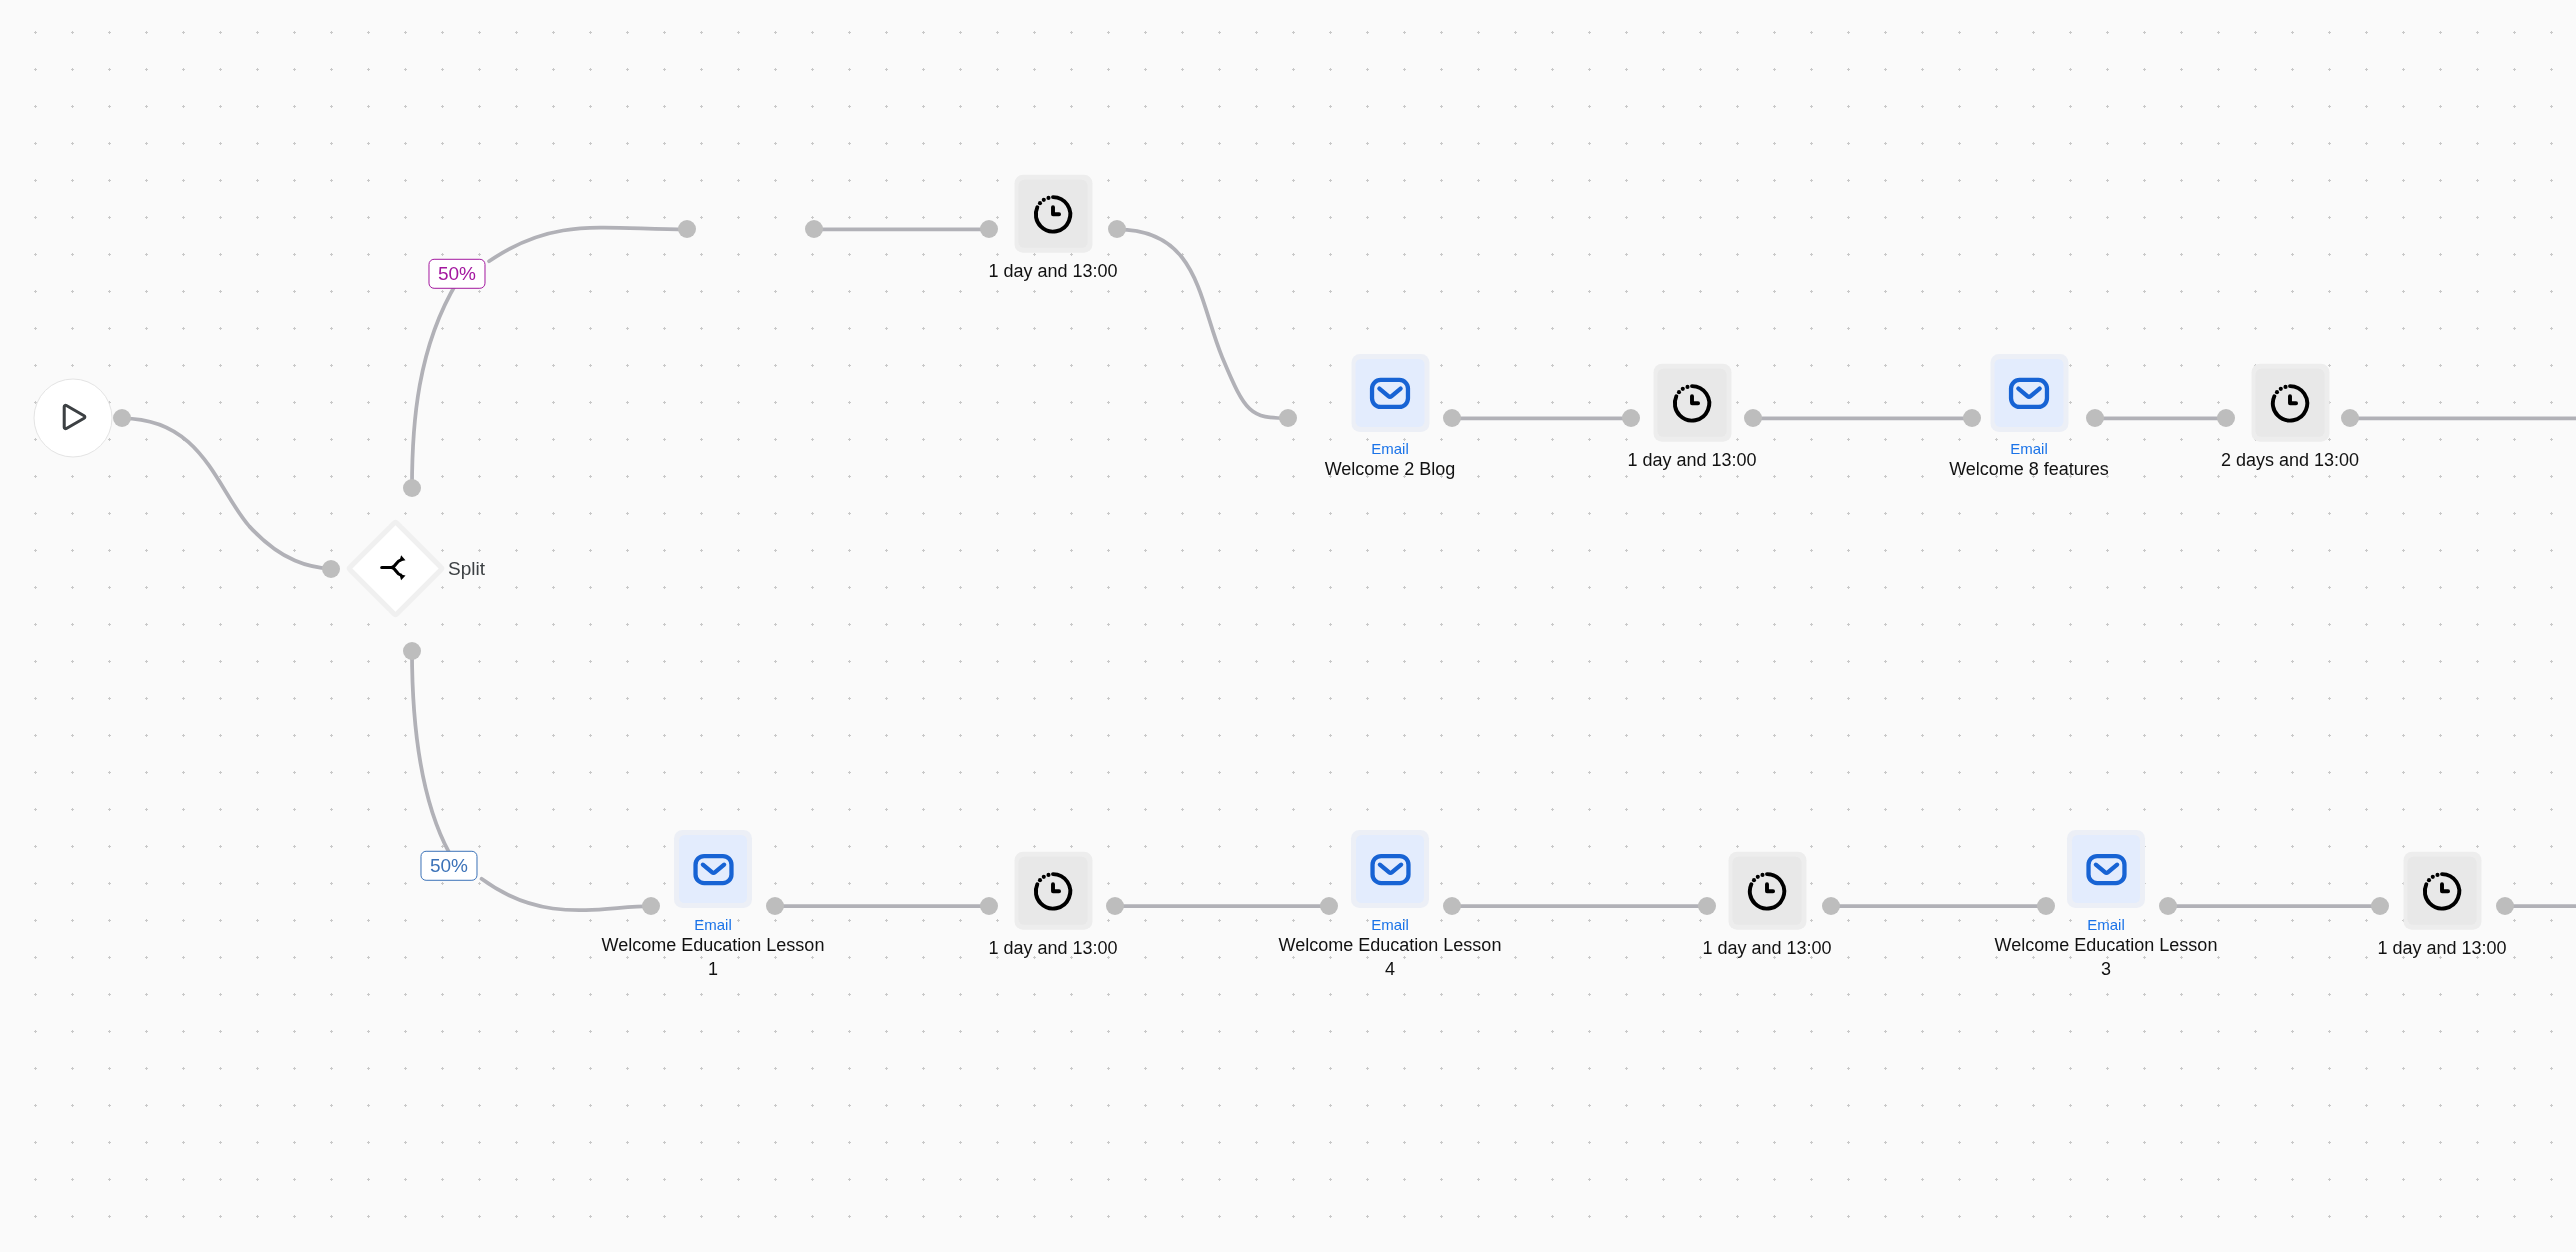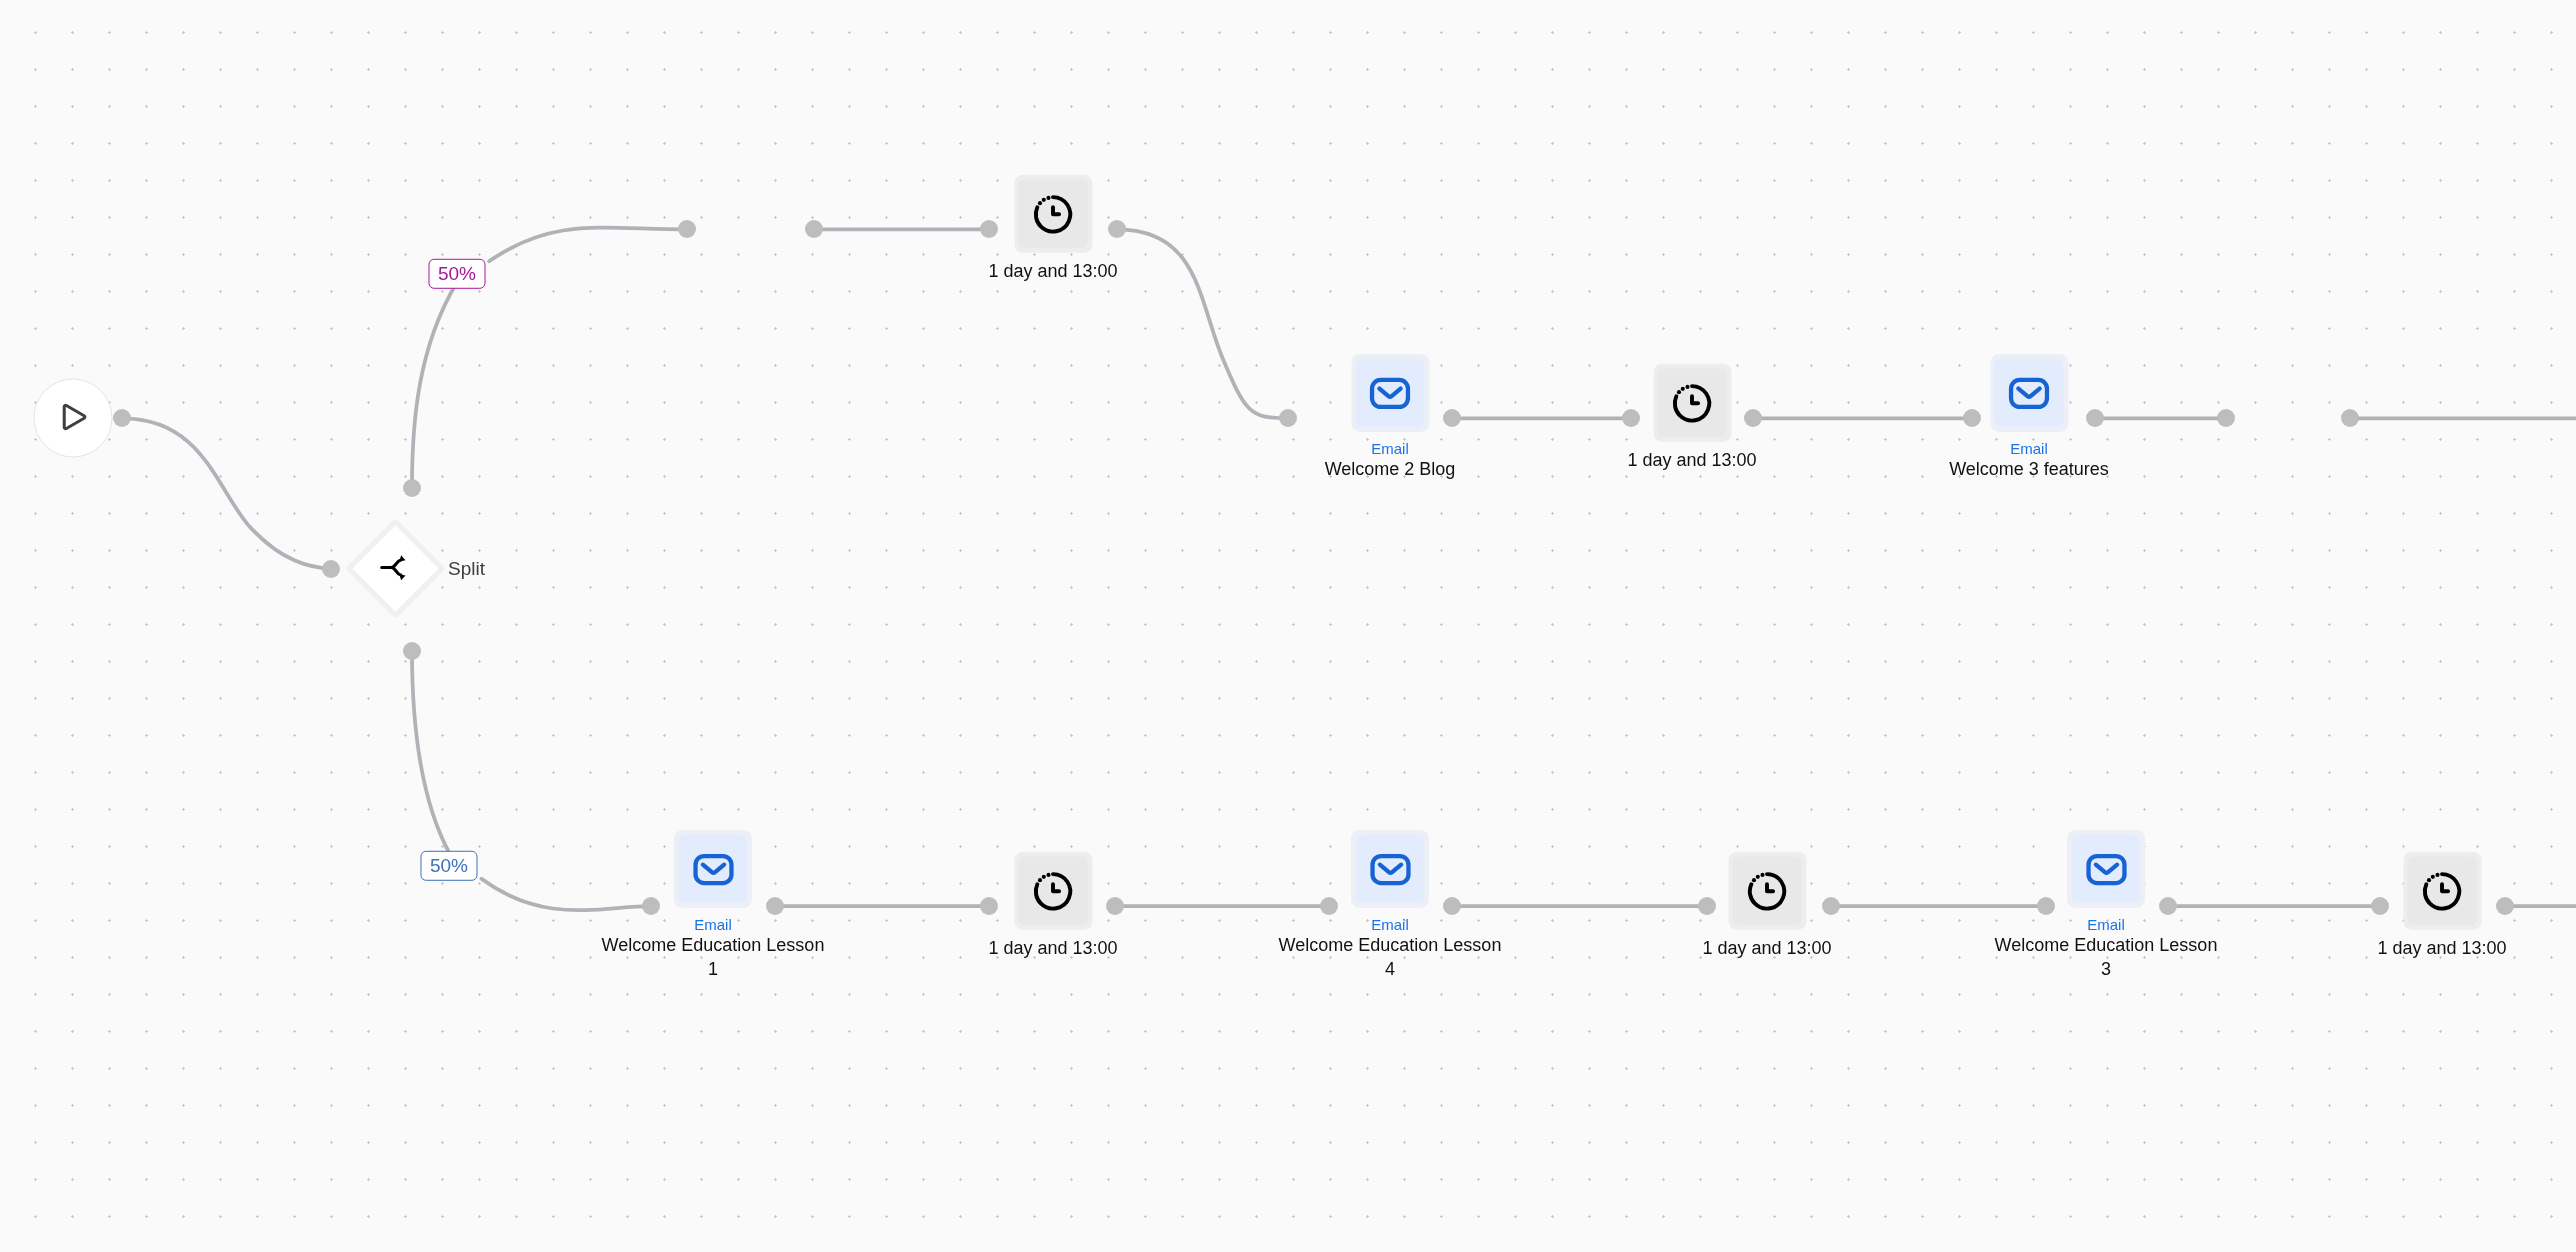--- a/index.html
+++ b/index.html
@@ -322,26 +322,44 @@
         <span>
           <svg width="49" height="49" viewBox="0 0 24 24" fill="none">
             <rect x="3.2" y="5.4" width="17.6" height="13.2" rx="4.2" stroke="#1763d4" stroke-width="2.1" fill="none"></rect>
             <path d="M6.8 9.6 L11.2 13.3 a1.25 1.25 0 0 0 1.6 0 L17.2 9.6" stroke="#1763d4" stroke-width="2.1" stroke-linecap="round" stroke-linejoin="round" fill="none"></path>
           </svg>
         </span>
       </div>
     </div>
     <div class="labels">
       <span class="label-kind">Email</span>
-      <span class="label-title">Welcome 3 features</span>
+      <span class="label-title">Welcome 8 features</span>
     </div>
   </div>
   <div class="port" style="left:1972px; top:418px;"></div>
   <div class="port" style="left:2095px; top:418px;"></div>
 
+  <div class="node" style="left:2290px; top:418px;">
+    <div class="tile tile-delay">
+      <div class="inner">
+        <span>
+          <svg width="47" height="47" viewBox="0 0 24 24" fill="none">
+            <path d="M12 3.2 a8.8 8.8 0 1 1 -6.25 15.0 A8.8 8.8 0 0 1 4.0 8.4" stroke="#000" stroke-width="2" stroke-linecap="round" fill="none"></path>
+            <circle cx="5.35" cy="6.3" r="1.05" fill="#000"></circle>
+            <circle cx="7.3" cy="4.6" r="1.05" fill="#000"></circle>
+            <circle cx="9.7" cy="3.6" r="1.05" fill="#000"></circle>
+            <path d="M12 8.4 V12 H15.1" stroke="#000" stroke-width="2" stroke-linecap="round" stroke-linejoin="round" fill="none"></path>
+          </svg>
+        </span>
+      </div>
+    </div>
+    <div class="labels">
+      <span class="label-plain">2 days and 13:00</span>
+    </div>
+  </div>
   <div class="port" style="left:2226px; top:418px;"></div>
   <div class="port" style="left:2350px; top:418px;"></div>
 
   <div class="node" style="left:713px; top:906px;">
     <div class="tile tile-email">
       <div class="inner">
         <span>
           <svg width="49" height="49" viewBox="0 0 24 24" fill="none">
             <rect x="3.2" y="5.4" width="17.6" height="13.2" rx="4.2" stroke="#1763d4" stroke-width="2.1" fill="none"></rect>
             <path d="M6.8 9.6 L11.2 13.3 a1.25 1.25 0 0 0 1.6 0 L17.2 9.6" stroke="#1763d4" stroke-width="2.1" stroke-linecap="round" stroke-linejoin="round" fill="none"></path>

